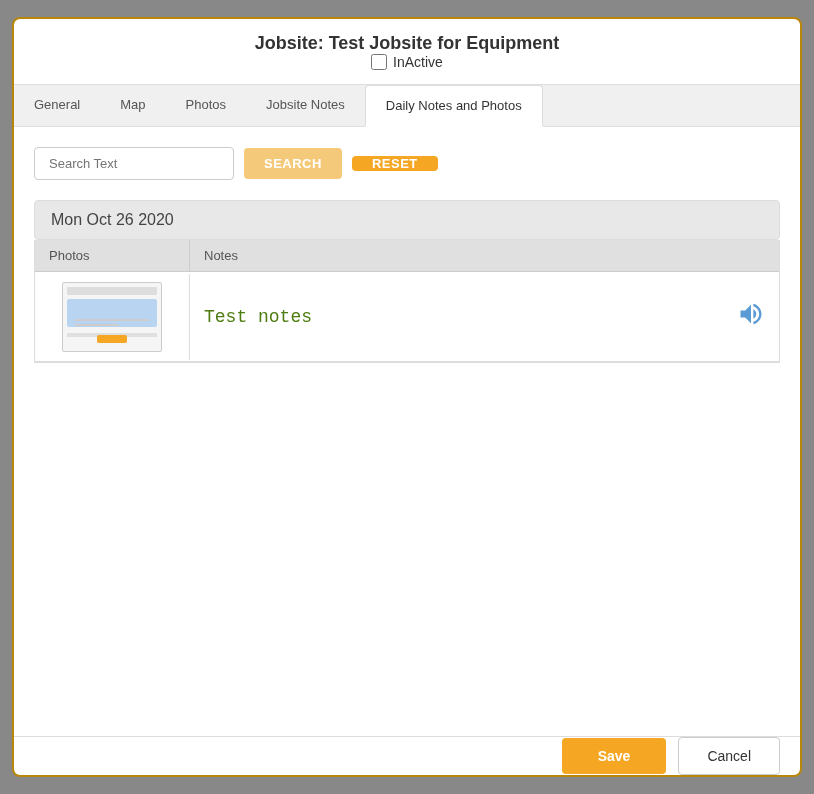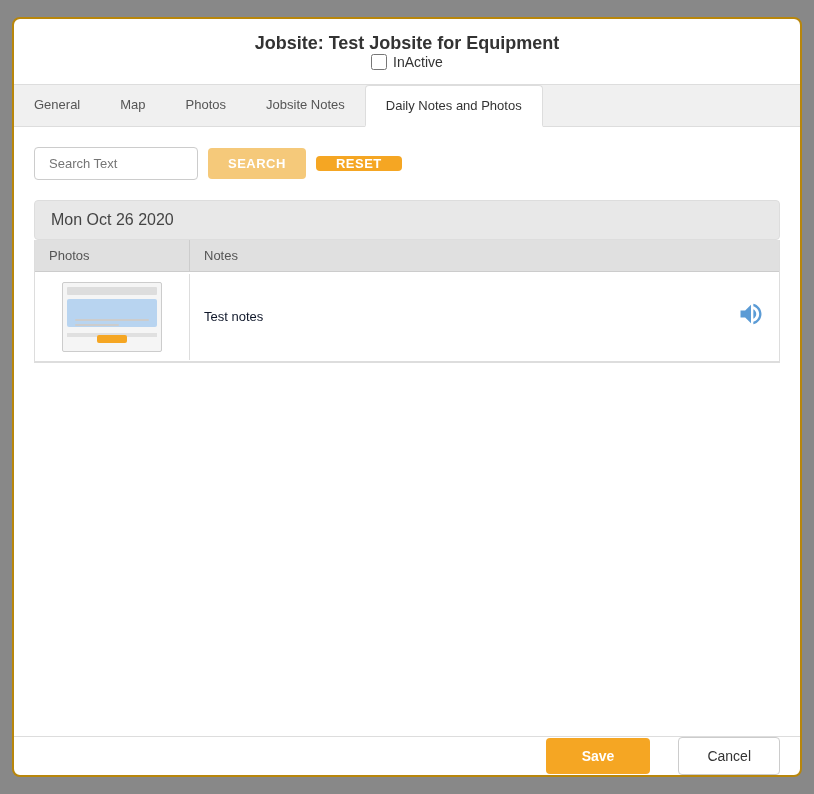--- a/index.html
+++ b/index.html
@@ -83,21 +83,21 @@
       display: flex;
       align-items: center;
       gap: 10px;
       margin-bottom: 20px;
     }
     .search-input {
       border: 1px solid #ccc;
       border-radius: 4px;
       padding: 8px 14px;
       font-size: 13px;
-      width: 164px;
+      width: 200px;
       outline: none;
       color: #999;
     }
     .btn-search {
       background: #f5c97a;
       color: #fff;
       border: none;
       border-radius: 4px;
       padding: 8px 20px;
       font-size: 13px;
@@ -216,22 +216,23 @@
       background: #ccc;
       margin-bottom: 3px;
       border-radius: 1px;
     }
     .notes-cell {
       display: flex;
       align-items: center;
       justify-content: space-between;
     }
     .notes-text {
-      font-size: 13px;
-      color: #0f172a;
+      font-size: 18px;
+      color: #4d7c0f;
+      font-family: Liberation Mono, monospace;
     }
     .audio-icon {
       color: #5b9bd5;
       font-size: 22px;
       cursor: pointer;
     }
     .modal-footer {
       display: flex;
       justify-content: flex-end;
       align-items: center;
@@ -250,21 +251,20 @@
       cursor: pointer;
     }
     .btn-cancel {
       background: #fff;
       color: #333;
       border: 1px solid #ccc;
       border-radius: 4px;
       padding: 10px 28px;
       font-size: 14px;
       cursor: pointer;
-      margin-left: 16px;
     }
     .thumb-bar-mid2 {
       position: absolute;
       top: 50px;
       left: 4px;
       right: 4px;
       height: 4px;
       background: #e0e0e0;
     }
   </style>

